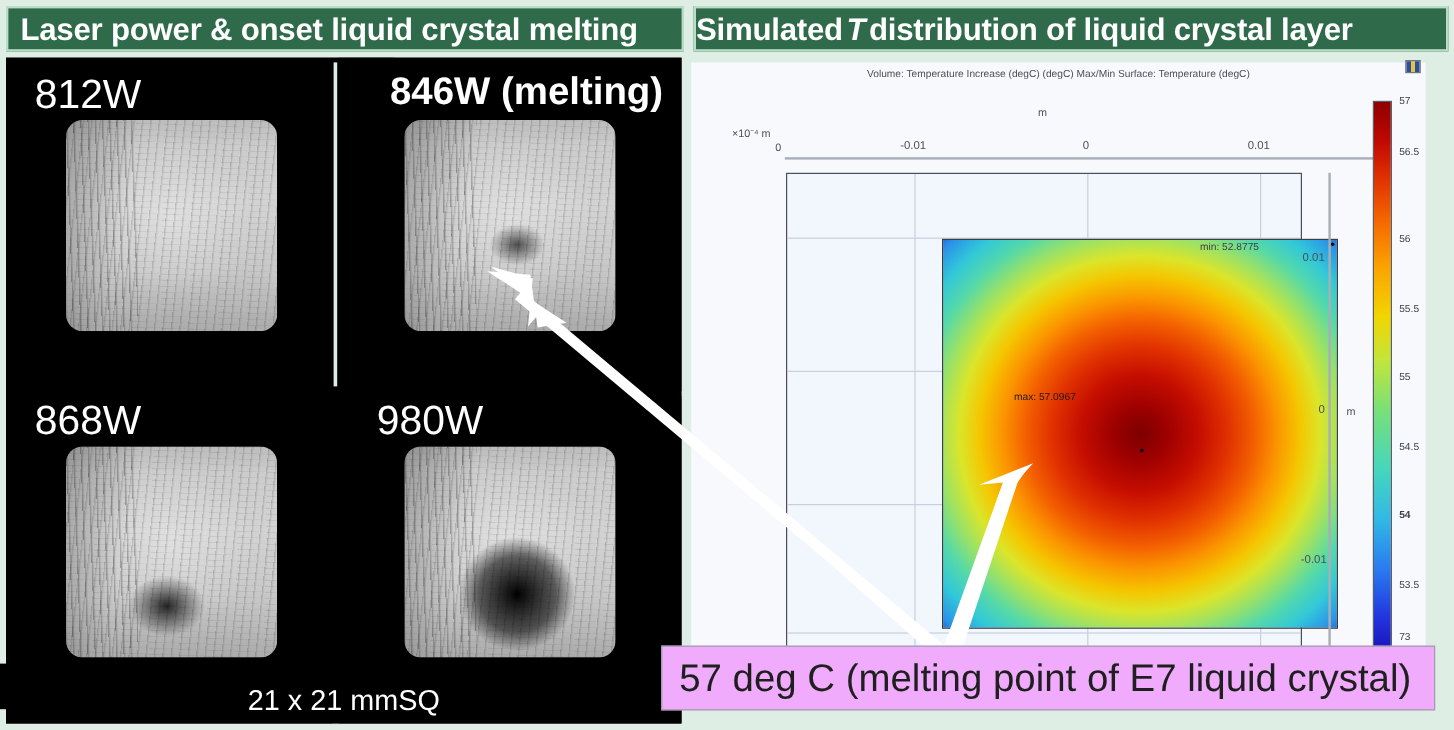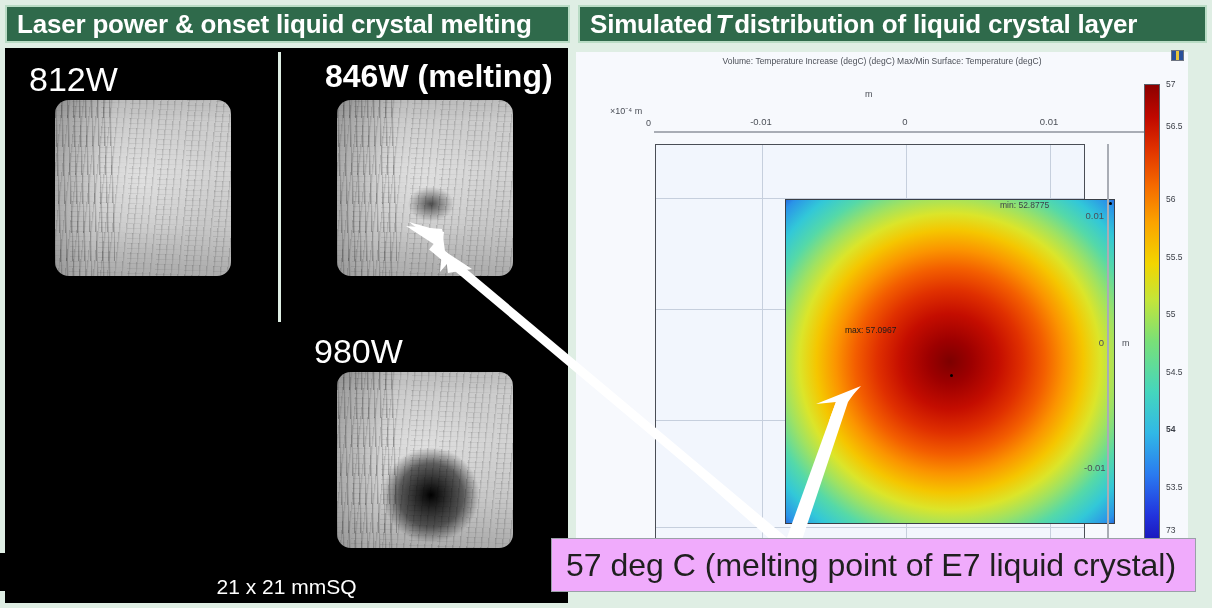--- a/index.html
+++ b/index.html
@@ -18,21 +18,21 @@
     background:#2f6a4b;
     border:2px solid #b9dcc5;
     box-sizing:border-box;
     color:#ffffff;
     font-weight:bold;
     display:flex;align-items:center;
     letter-spacing:-0.2px;
     white-space:nowrap;
   }
   #hdr-left{left:5px;top:5px;width:565px;height:38px;font-size:26px;padding-left:10px;}
-  #hdr-right{left:578px;top:5px;width:629px;height:38px;font-size:26px;padding-left:10px;}
+  #hdr-right{left:578px;top:5px;width:629px;height:38px;font-size:26px;padding-left:0;}
   .hdr i{font-style:italic;padding:0 3px;}
 
   
   #ir-panel{
     position:absolute;left:5px;top:48px;width:563px;height:555px;
     background:#000;
     overflow:hidden;
   }
   .ir-cell{position:absolute;overflow:hidden;background:#000;}
   #ir-cell-0{left:0;top:0;width:324px;height:278px;}
@@ -82,21 +82,21 @@
     position:absolute;color:#fff;
     text-shadow:0 0 4px #000,0 0 7px #000,1px 1px 2px #000;
     white-space:nowrap;
   }
   #ir-label-0{left:24px;top:12px;font-size:34px;}
   #ir-label-1{left:43px;top:10px;font-size:32px;font-weight:bold;}
   #ir-label-2{left:24px;top:2px;font-size:34px;}
   #ir-label-3{left:32px;top:2px;font-size:34px;}
   #ir-size-label{
     position:absolute;left:0;right:0;bottom:4px;text-align:center;
-    color:#fff;font-size:21px;
+    color:#fff;font-size:24px;
     text-shadow:0 0 5px #000,1px 1px 2px #000;
   }
 
   
   #comsol{
     position:absolute;left:576px;top:52px;width:612px;height:500px;
     background:#f7f9fd;
   }
   #comsol-titlebar{
     position:absolute;left:0;right:0;top:4px;text-align:center;
@@ -202,20 +202,26 @@
       <div class="ir-label" id="ir-label-0">812W</div>
     </div>
 
     <div class="ir-cell" id="ir-cell-1">
       <div class="plate" id="plate-1">
         <div class="meltspot" id="spot-1"></div>
       </div>
       <div class="ir-label" id="ir-label-1">846W (melting)</div>
     </div>
 
+    <div class="ir-cell" id="ir-cell-2">
+      <div class="plate" id="plate-2">
+        <div class="meltspot" id="spot-2"></div>
+      </div>
+      <div class="ir-label" id="ir-label-2">868W</div>
+    </div>
 
     <div class="ir-cell" id="ir-cell-3">
       <div class="plate" id="plate-3">
         <div class="meltspot" id="spot-3"></div>
       </div>
       <div class="ir-label" id="ir-label-3">980W</div>
     </div>
 
     <div class="ir-divider"></div>
     <div id="ir-size-label">21 x 21 mmSQ</div>

